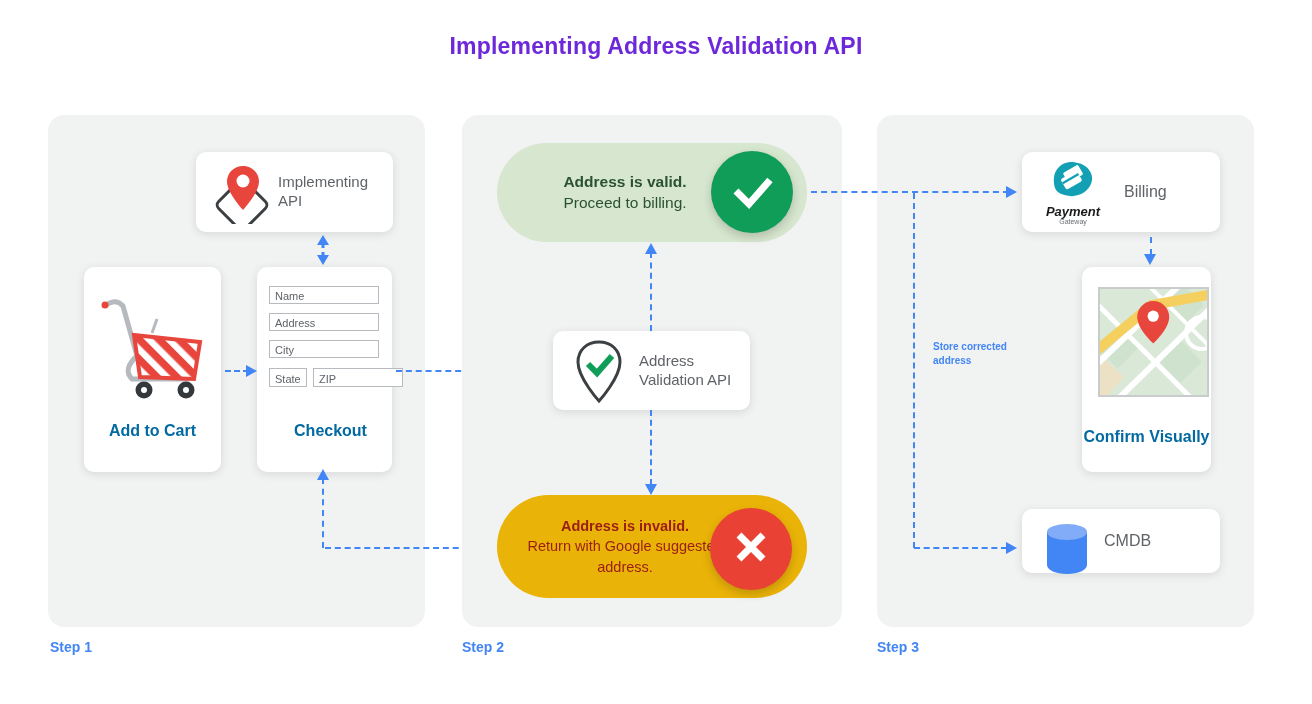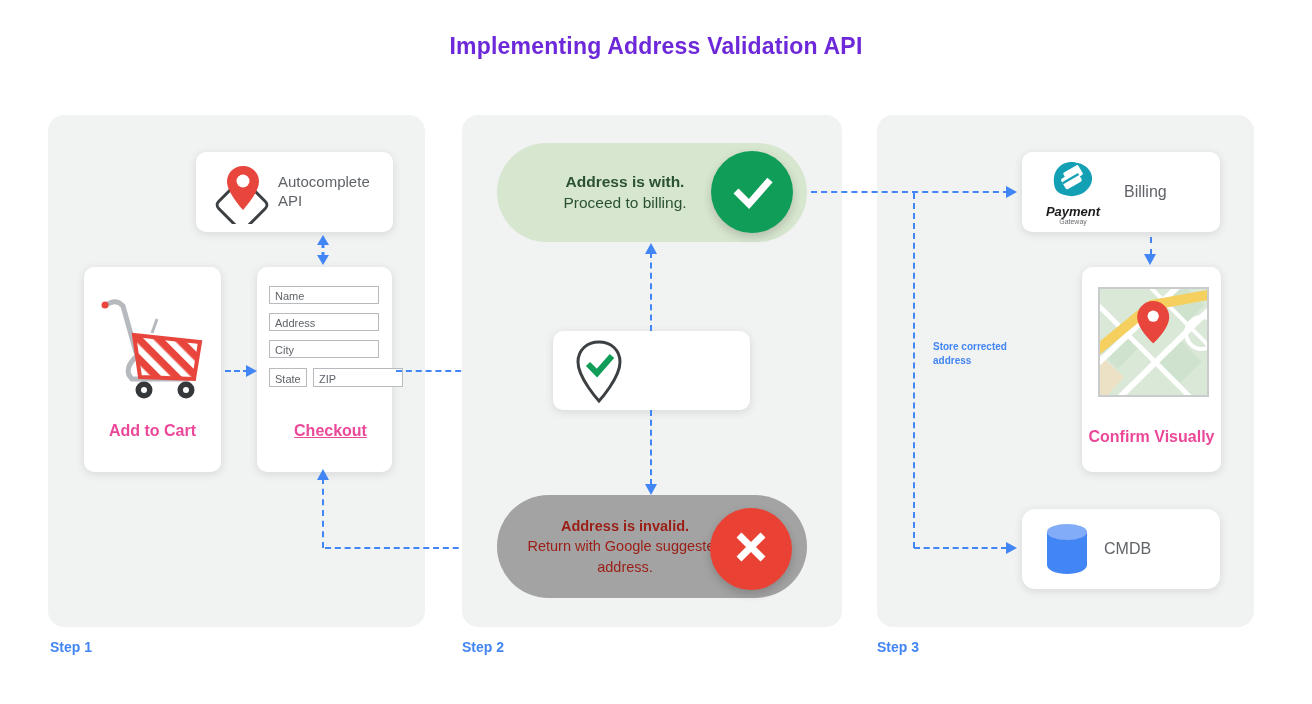--- a/index.html
+++ b/index.html
@@ -12,25 +12,25 @@
   .panel { position:absolute; top:115px; height:512px; background:#f1f2f2; border-radius:16px; }
   #panel-1 { left:48px;  width:377px; }
   #panel-2 { left:462px; width:380px; }
   #panel-3 { left:877px; width:377px; }
 
   .step-label { position:absolute; top:639px; font-size:14px; font-weight:bold; color:#4285F4; }
 
   .card { position:absolute; background:#ffffff; border-radius:10px;
           box-shadow:0 2px 8px rgba(60,64,67,0.14); }
   .card-label { color:#5f6368; font-size:15px; line-height:1.25; }
-  .card-label-strong { color:#ec4899; font-size:16px; font-weight:bold; text-align:center; }
+  .card-label-strong { color:#0369a1; font-size:16px; font-weight:bold; text-align:center; }
 
   .pill { position:absolute; border-radius:60px; }
   #valid-pill   { left:497px; top:143px; width:310px; height:99px;  background:#d7e6cf; }
-  #invalid-pill { left:497px; top:495px; width:310px; height:103px; background:#a3a3a3; }
+  #invalid-pill { left:497px; top:495px; width:310px; height:103px; background:#eab308; }
   .pill-text { position:absolute; left:28px; top:0; bottom:0; width:200px;
                display:flex; flex-direction:column; justify-content:center; text-align:center; }
   #valid-pill   .pill-text { color:#2b5133; font-size:15.5px; line-height:1.35; }
   #invalid-pill .pill-text { color:#9a1e15; font-size:14.5px; line-height:1.4; }
   .pill-title { font-weight:bold; }
 
   .status-circle { position:absolute; width:82px; height:82px; border-radius:50%;
                    box-shadow:0 4px 10px rgba(0,0,0,0.18); display:flex; align-items:center; justify-content:center; }
   #valid-circle   { left:711px; top:151px; background:#0f9d58; }
   #invalid-circle { left:710px; top:508px; background:#e94235; }
@@ -70,21 +70,21 @@
   <div class="panel" id="panel-1"></div>
 
   <div class="card" style="left:196px; top:152px; width:197px; height:80px;">
     <span style="position:absolute; left:14px; top:8px;">
       <svg width="66" height="64" viewBox="0 0 66 64">
         <rect x="13" y="26" width="38" height="38" rx="5" fill="#ffffff" stroke="#3c4043" stroke-width="3" transform="rotate(45 32 45)"></rect>
         <path d="M33 6C24 6 17 13 17 21.5 17 33 33 50 33 50s16-17 16-28.5C49 13 42 6 33 6z" fill="#e8453c"></path>
         <circle cx="33" cy="21" r="6.5" fill="#ffffff"></circle>
       </svg>
     </span>
-    <div class="card-label" style="position:absolute; left:82px; top:0; bottom:0; width:104px; display:flex; align-items:center;">Autocomplete API</div>
+    <div class="card-label" style="position:absolute; left:82px; top:0; bottom:0; width:104px; display:flex; align-items:center;">Implementing API</div>
   </div>
 
   <div class="card" style="left:84px; top:267px; width:137px; height:205px;">
     <span style="position:absolute; left:10px; top:22px;">
       <svg width="118" height="118" viewBox="0 0 118 118">
         <defs>
           <pattern id="cart-stripes" patternUnits="userSpaceOnUse" width="14" height="14" patternTransform="rotate(-45)">
             <rect width="14" height="14" fill="#e8453c"></rect>
             <rect width="6.5" height="14" fill="#ffffff"></rect>
           </pattern>
@@ -102,21 +102,21 @@
     </span>
     <div class="card-label-strong" style="position:absolute; left:0; right:0; bottom:32px;">Add to Cart</div>
   </div>
 
   <div class="card" style="left:257px; top:267px; width:135px; height:205px;">
     <input class="field" style="left: 12px; top: 19px; width: 110px; height: 18px;" readonly="" value="Name">
     <input class="field" style="left: 12px; top: 46px; width: 110px; height: 18px;" readonly="" value="Address">
     <input class="field" style="left: 12px; top: 73px; width: 110px; height: 18px;" readonly="" value="City">
     <input class="field" style="left: 12px; top: 101px; width: 38px; height: 19px;" readonly="" value="State">
     <input class="field" style="left: 56px; top: 101px; width: 90px; height: 19px;" readonly="" value="ZIP">
-    <div class="card-label-strong" style="position:absolute; left:12px; right:0; bottom:32px;text-decoration:underline;">Checkout</div>
+    <div class="card-label-strong" style="position:absolute; left:12px; right:0; bottom:32px;">Checkout</div>
   </div>
 
   <span style="position:absolute; left:315px; top:235px;">
     <svg width="16" height="30" viewBox="0 0 16 30">
       <polygon points="8,0 2,10 14,10" fill="#4285F4"></polygon>
       <line x1="8" y1="9" x2="8" y2="13" stroke="#4285F4" stroke-width="3"></line>
       <line x1="8" y1="17" x2="8" y2="21" stroke="#4285F4" stroke-width="3"></line>
       <polygon points="8,30 2,20 14,20" fill="#4285F4"></polygon>
     </svg>
   </span>
@@ -127,39 +127,40 @@
   <div class="arr-right" style="left:538px; top:365px;"></div>
 
   <div class="dash-h" style="left:325px; top:547px; width:173px;"></div>
   <div class="dash-v" style="left:322px; top:478px; height:70px;"></div>
   <div class="arr-up" style="left:317px; top:469px;"></div>
 
   <div class="panel" id="panel-2"></div>
 
   <div class="pill" id="valid-pill">
     <div class="pill-text">
-      <div class="pill-title">Address is with.</div>
+      <div class="pill-title">Address is valid.</div>
       <div>Proceed to billing.</div>
     </div>
   </div>
   <div class="status-circle" id="valid-circle">
     <span>
       <svg width="82" height="82" viewBox="0 0 82 82">
         <path d="M25 42l13 13 21-24" stroke="#ffffff" stroke-width="7" fill="none"></path>
       </svg>
     </span>
   </div>
 
   <div class="card" style="left:553px; top:331px; width:197px; height:79px;">
     <span style="position:absolute; left:20px; top:8px;">
       <svg width="52" height="66" viewBox="0 0 52 66">
         <path d="M26 62C26 62 5 39 5 23 5 11 14 3 26 3s21 8 21 20c0 16-21 39-21 39z" fill="#ffffff" stroke="#3c4043" stroke-width="3"></path>
         <path d="M15 25l9 9 15-17" stroke="#0f9d58" stroke-width="6" fill="none"></path>
       </svg>
     </span>
+    <div class="card-label" style="position:absolute; left:86px; top:0; bottom:0; width:102px; display:flex; align-items:center;">Address Validation API</div>
   </div>
 
   <div class="pill" id="invalid-pill">
     <div class="pill-text">
       <div class="pill-title">Address is invalid.</div>
       <div>Return with Google suggested address.</div>
     </div>
   </div>
   <div class="status-circle" id="invalid-circle">
     <span>
@@ -185,21 +186,21 @@
           <rect x="15" y="20" width="24" height="16" rx="2.5" fill="#ffffff"></rect>
           <line x1="15" y1="26" x2="39" y2="26" stroke="#13A0B4" stroke-width="3"></line>
         </g>
       </svg>
       <div class="logo-title">Payment</div>
       <div class="logo-sub">Gateway</div>
     </div>
     <div class="card-label" style="position:absolute; left:102px; top:0; bottom:0; font-size:16px; display:flex; align-items:center;">Billing</div>
   </div>
 
-  <div class="card" style="left:1082px; top:267px; width:139px; height:205px;">
+  <div class="card" style="left:1082px; top:267px; width:129px; height:205px;">
     <div class="map-frame">
       <svg width="107" height="106" viewBox="0 0 107 106">
         <rect width="107" height="106" fill="#d9e8d7"></rect>
         <rect x="62" y="56" width="34" height="30" fill="#cfe2cd" transform="rotate(45 79 71)"></rect>
         <rect x="4" y="40" width="30" height="34" fill="#cfe2cd" transform="rotate(45 19 57)"></rect>
         <rect x="70" y="2" width="30" height="24" fill="#cfe2cd" transform="rotate(45 85 14)"></rect>
         <polygon points="0,66 24,88 8,106 0,106" fill="#ece1c4"></polygon>
         <line x1="-6" y1="78" x2="86" y2="-10" stroke="#ffffff" stroke-width="6"></line>
         <line x1="16" y1="112" x2="112" y2="18" stroke="#ffffff" stroke-width="6"></line>
         <line x1="-2" y1="16" x2="90" y2="108" stroke="#ffffff" stroke-width="5"></line>
@@ -208,21 +209,21 @@
         <path d="M-4 62 L52 16 L108 6" stroke="#f5d05f" stroke-width="10" fill="none"></path>
         <g transform="translate(34,12) scale(0.8)">
           <path d="M24 0C13 0 4 9 4 20c0 15 20 33 20 33s20-18 20-33C44 9 35 0 24 0z" fill="#e8453c"></path>
           <circle cx="24" cy="19" r="7" fill="#ffffff"></circle>
         </g>
       </svg>
     </div>
     <div class="card-label-strong" style="position:absolute; left:0; right:0; bottom:24px; line-height:1.3;">Confirm Visually</div>
   </div>
 
-  <div class="card" style="left:1022px; top:509px; width:198px; height:80px;border-radius:13px;">
+  <div class="card" style="left:1022px; top:509px; width:198px; height:64px;">
     <span style="position:absolute; left:22px; top:14px;">
       <svg width="46" height="52" viewBox="0 0 46 52">
         <path d="M3 9v33c0 5 9 9 20 9s20-4 20-9V9" fill="#4285F4"></path>
         <ellipse cx="23" cy="9" rx="20" ry="8" fill="#82ABF8"></ellipse>
       </svg>
     </span>
     <div class="card-label" style="position:absolute; left:82px; top:0; bottom:0; font-size:16px; display:flex; align-items:center;">CMDB</div>
   </div>
 
   <div class="dash-h" style="left:811px; top:191px; width:198px;"></div>

